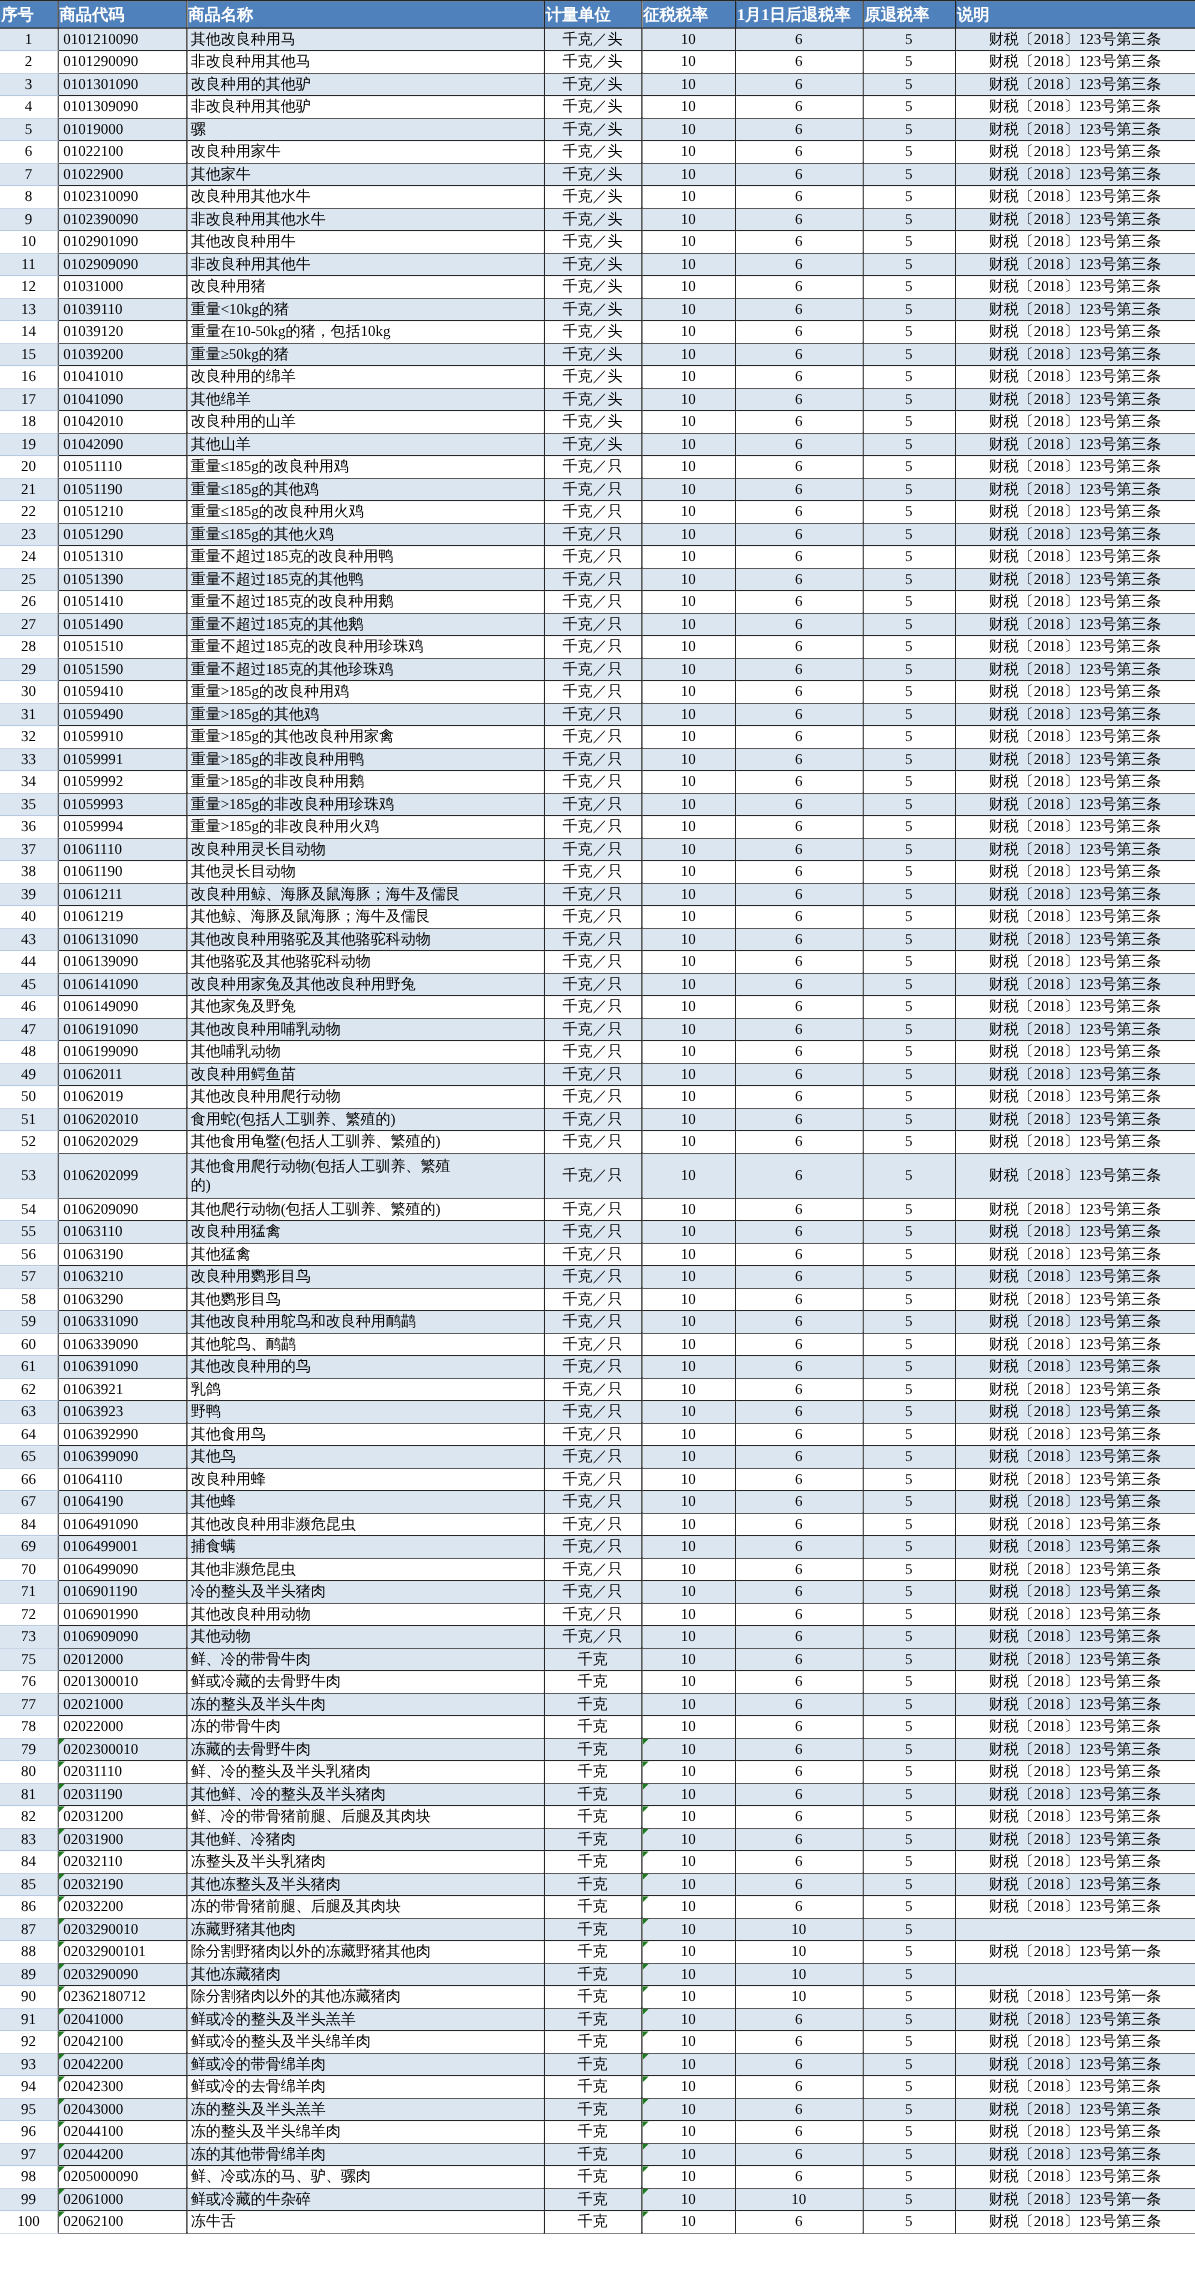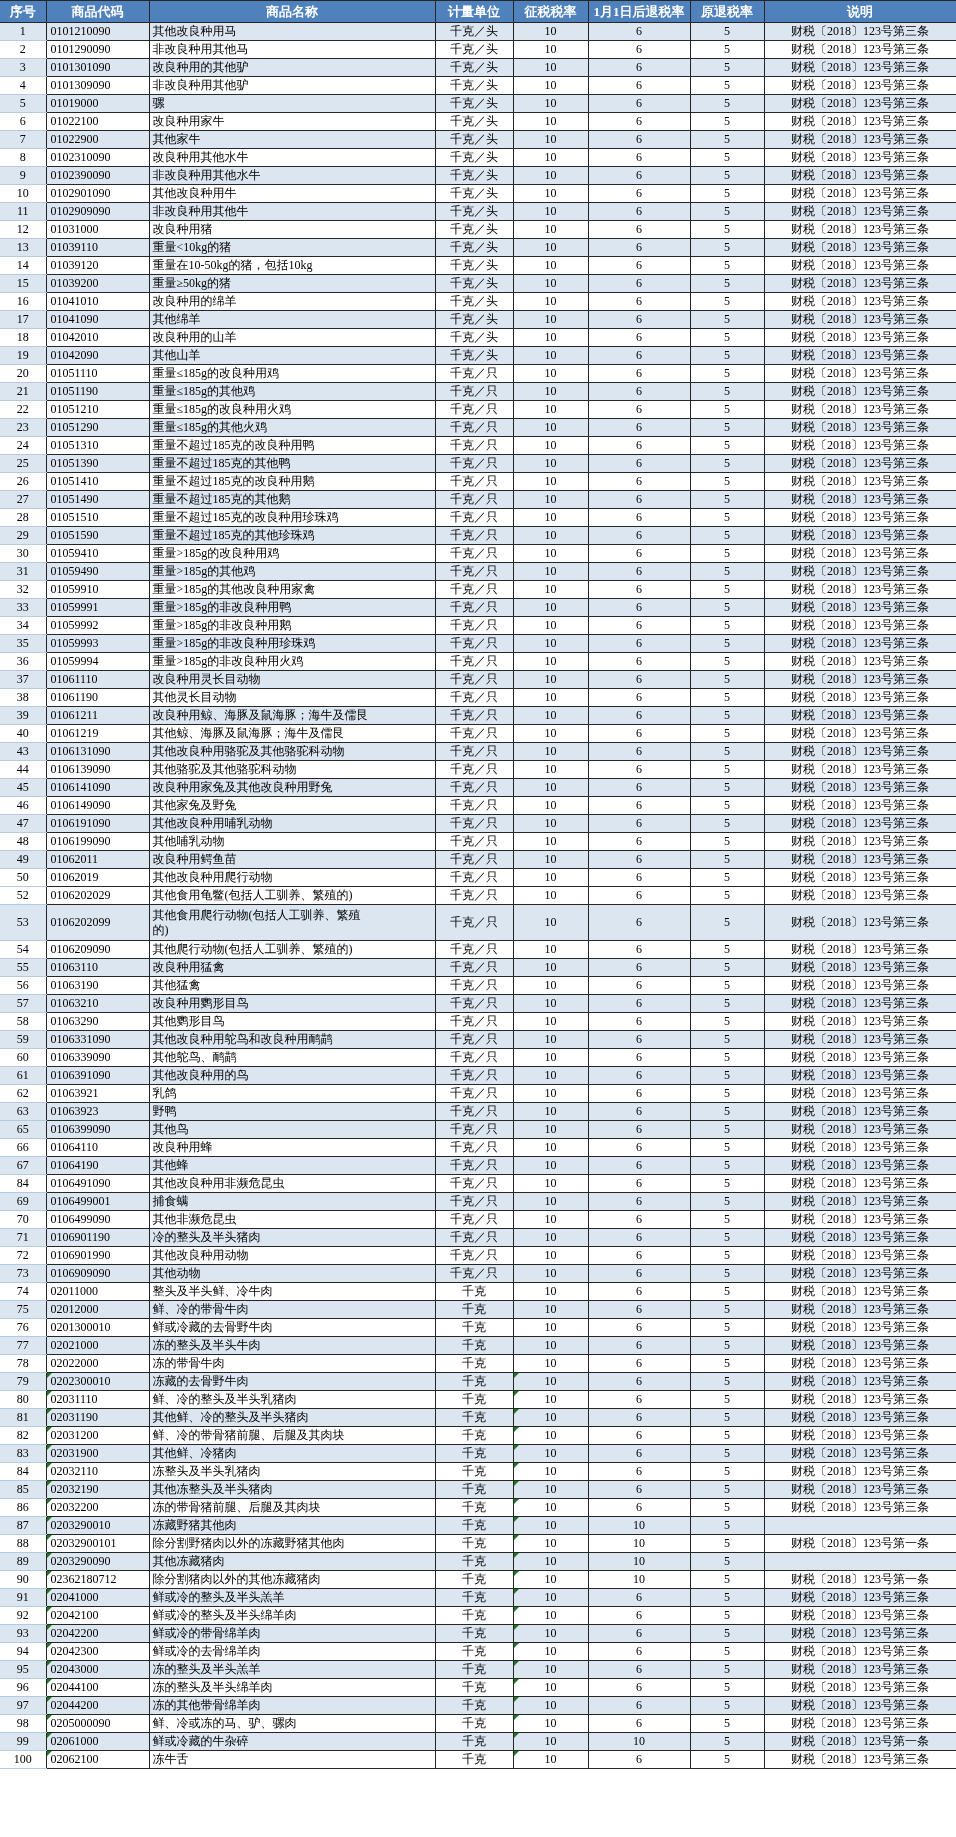--- a/index.html
+++ b/index.html
@@ -7,21 +7,21 @@
     --grid-dark:#262626; --grid-light:#B7C9E1; --tri:#1E7A1E; --ink:#000000;
   }
   *{box-sizing:border-box;}
   html,body{margin:0;padding:0;background:#fff;}
   body{width:956px;font-family:"Liberation Serif","DejaVu Serif",serif;color:var(--ink);}
   table{border-collapse:collapse;table-layout:fixed;width:956px;}
   col.c1{width:46px}col.c2{width:103px}col.c3{width:286px}col.c4{width:78px}
   col.c5{width:75px}col.c6{width:102px}col.c7{width:74px}col.c8{width:192px}
   thead th{
     height:22px;background:var(--header-bg);color:var(--header-fg);
-    font-size:13px;font-weight:bold;text-align:center;vertical-align:middle;
+    font-size:13px;font-weight:bold;text-align:left;vertical-align:middle;
     border:1px solid var(--grid-dark);overflow:hidden;white-space:nowrap;padding:0 1px;
   }
   tbody td{
     height:18px;font-size:12px;line-height:15px;vertical-align:middle;
     border:1px solid var(--grid-dark);overflow:hidden;white-space:nowrap;
     padding:0 2px;position:relative;background:var(--plain);
   }
   tr.band td{background:var(--band);}
   tr.tall td{height:36px;}
   td.col-a,th.col-a{border-left:none;}
@@ -534,20 +534,30 @@
       <tr>
     <td class="col-a cell-no">50</td>
     <td class="cell-code"><span class="val">01062019</span></td>
     <td class="cell-name">其他改良种用爬行动物</td>
     <td class="cell-unit">千克／只</td>
     <td class="cell-tax"><span class="val">10</span></td>
     <td class="cell-after">6</td>
     <td class="cell-old">5</td>
     <td class="cell-note">财税〔2018〕123号第三条</td>
   </tr>
+      <tr class="band">
+    <td class="col-a cell-no">51</td>
+    <td class="cell-code"><span class="val">0106202010</span></td>
+    <td class="cell-name">食用蛇(包括人工驯养、繁殖的)</td>
+    <td class="cell-unit">千克／只</td>
+    <td class="cell-tax"><span class="val">10</span></td>
+    <td class="cell-after">6</td>
+    <td class="cell-old">5</td>
+    <td class="cell-note">财税〔2018〕123号第三条</td>
+  </tr>
       <tr>
     <td class="col-a cell-no">52</td>
     <td class="cell-code"><span class="val">0106202029</span></td>
     <td class="cell-name">其他食用龟鳖(包括人工驯养、繁殖的)</td>
     <td class="cell-unit">千克／只</td>
     <td class="cell-tax"><span class="val">10</span></td>
     <td class="cell-after">6</td>
     <td class="cell-old">5</td>
     <td class="cell-note">财税〔2018〕123号第三条</td>
   </tr>
@@ -655,20 +665,30 @@
       <tr class="band">
     <td class="col-a cell-no">63</td>
     <td class="cell-code"><span class="val">01063923</span></td>
     <td class="cell-name">野鸭</td>
     <td class="cell-unit">千克／只</td>
     <td class="cell-tax"><span class="val">10</span></td>
     <td class="cell-after">6</td>
     <td class="cell-old">5</td>
     <td class="cell-note">财税〔2018〕123号第三条</td>
   </tr>
+      <tr>
+    <td class="col-a cell-no">64</td>
+    <td class="cell-code"><span class="val">0106392990</span></td>
+    <td class="cell-name">其他食用鸟</td>
+    <td class="cell-unit">千克／只</td>
+    <td class="cell-tax"><span class="val">10</span></td>
+    <td class="cell-after">6</td>
+    <td class="cell-old">5</td>
+    <td class="cell-note">财税〔2018〕123号第三条</td>
+  </tr>
       <tr class="band">
     <td class="col-a cell-no">65</td>
     <td class="cell-code"><span class="val">0106399090</span></td>
     <td class="cell-name">其他鸟</td>
     <td class="cell-unit">千克／只</td>
     <td class="cell-tax"><span class="val">10</span></td>
     <td class="cell-after">6</td>
     <td class="cell-old">5</td>
     <td class="cell-note">财税〔2018〕123号第三条</td>
   </tr>
@@ -740,30 +760,20 @@
     <td class="cell-tax"><span class="val">10</span></td>
     <td class="cell-after">6</td>
     <td class="cell-old">5</td>
     <td class="cell-note">财税〔2018〕123号第三条</td>
   </tr>
       <tr class="band">
     <td class="col-a cell-no">73</td>
     <td class="cell-code"><span class="val">0106909090</span></td>
     <td class="cell-name">其他动物</td>
     <td class="cell-unit">千克／只</td>
-    <td class="cell-tax"><span class="val">10</span></td>
-    <td class="cell-after">6</td>
-    <td class="cell-old">5</td>
-    <td class="cell-note">财税〔2018〕123号第三条</td>
-  </tr>
-      <tr>
-    <td class="col-a cell-no">74</td>
-    <td class="cell-code"><span class="val">02011000</span></td>
-    <td class="cell-name">整头及半头鲜、冷牛肉</td>
-    <td class="cell-unit">千克</td>
     <td class="cell-tax"><span class="val">10</span></td>
     <td class="cell-after">6</td>
     <td class="cell-old">5</td>
     <td class="cell-note">财税〔2018〕123号第三条</td>
   </tr>
       <tr class="band">
     <td class="col-a cell-no">75</td>
     <td class="cell-code"><span class="val">02012000</span></td>
     <td class="cell-name">鲜、冷的带骨牛肉</td>
     <td class="cell-unit">千克</td>

